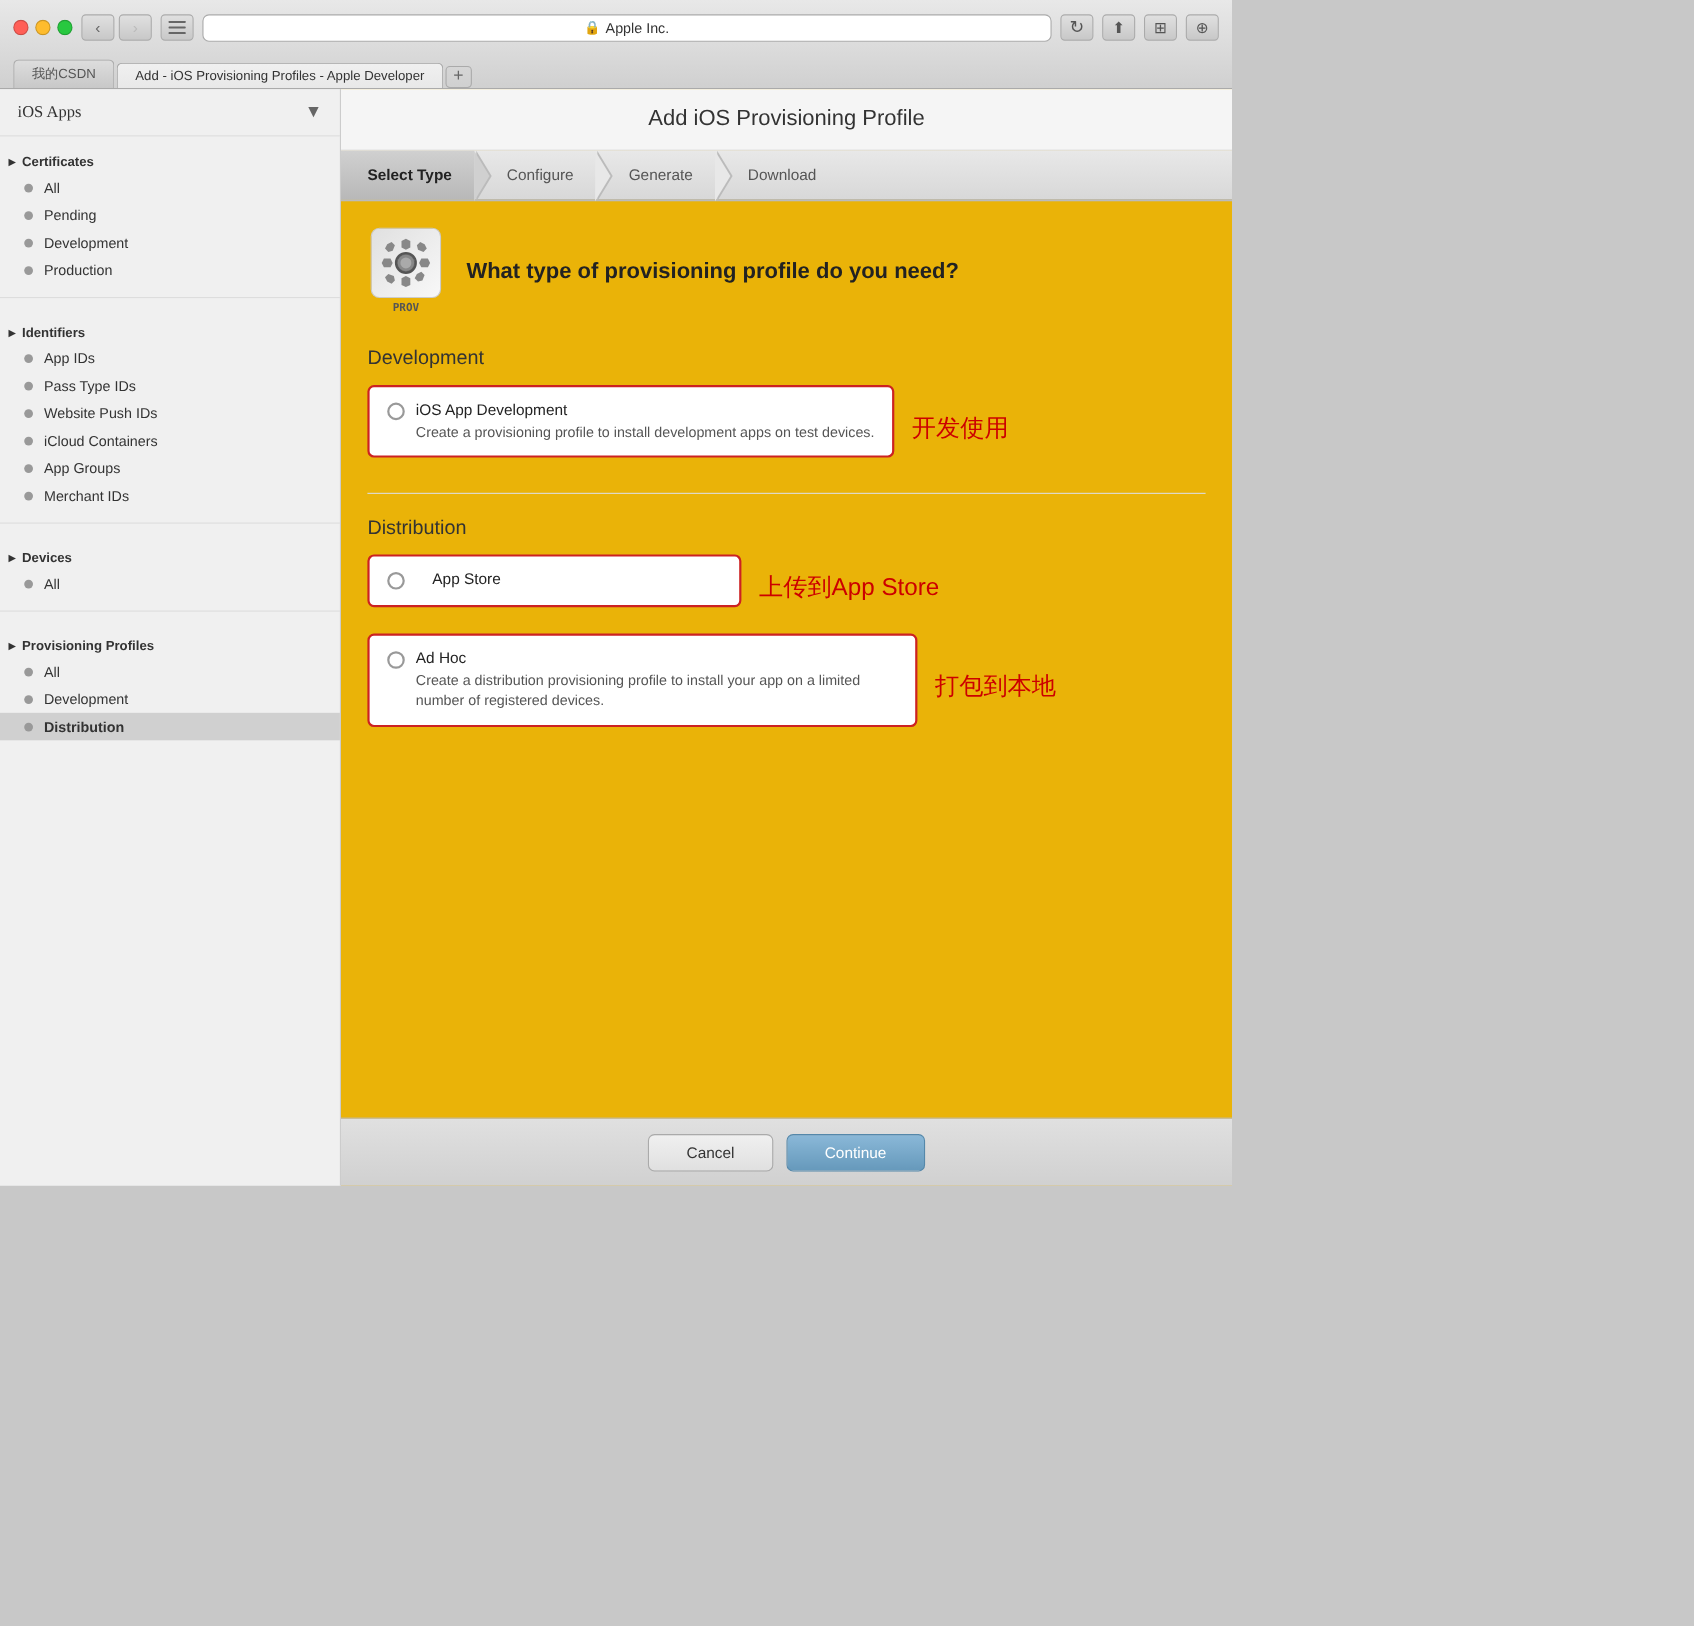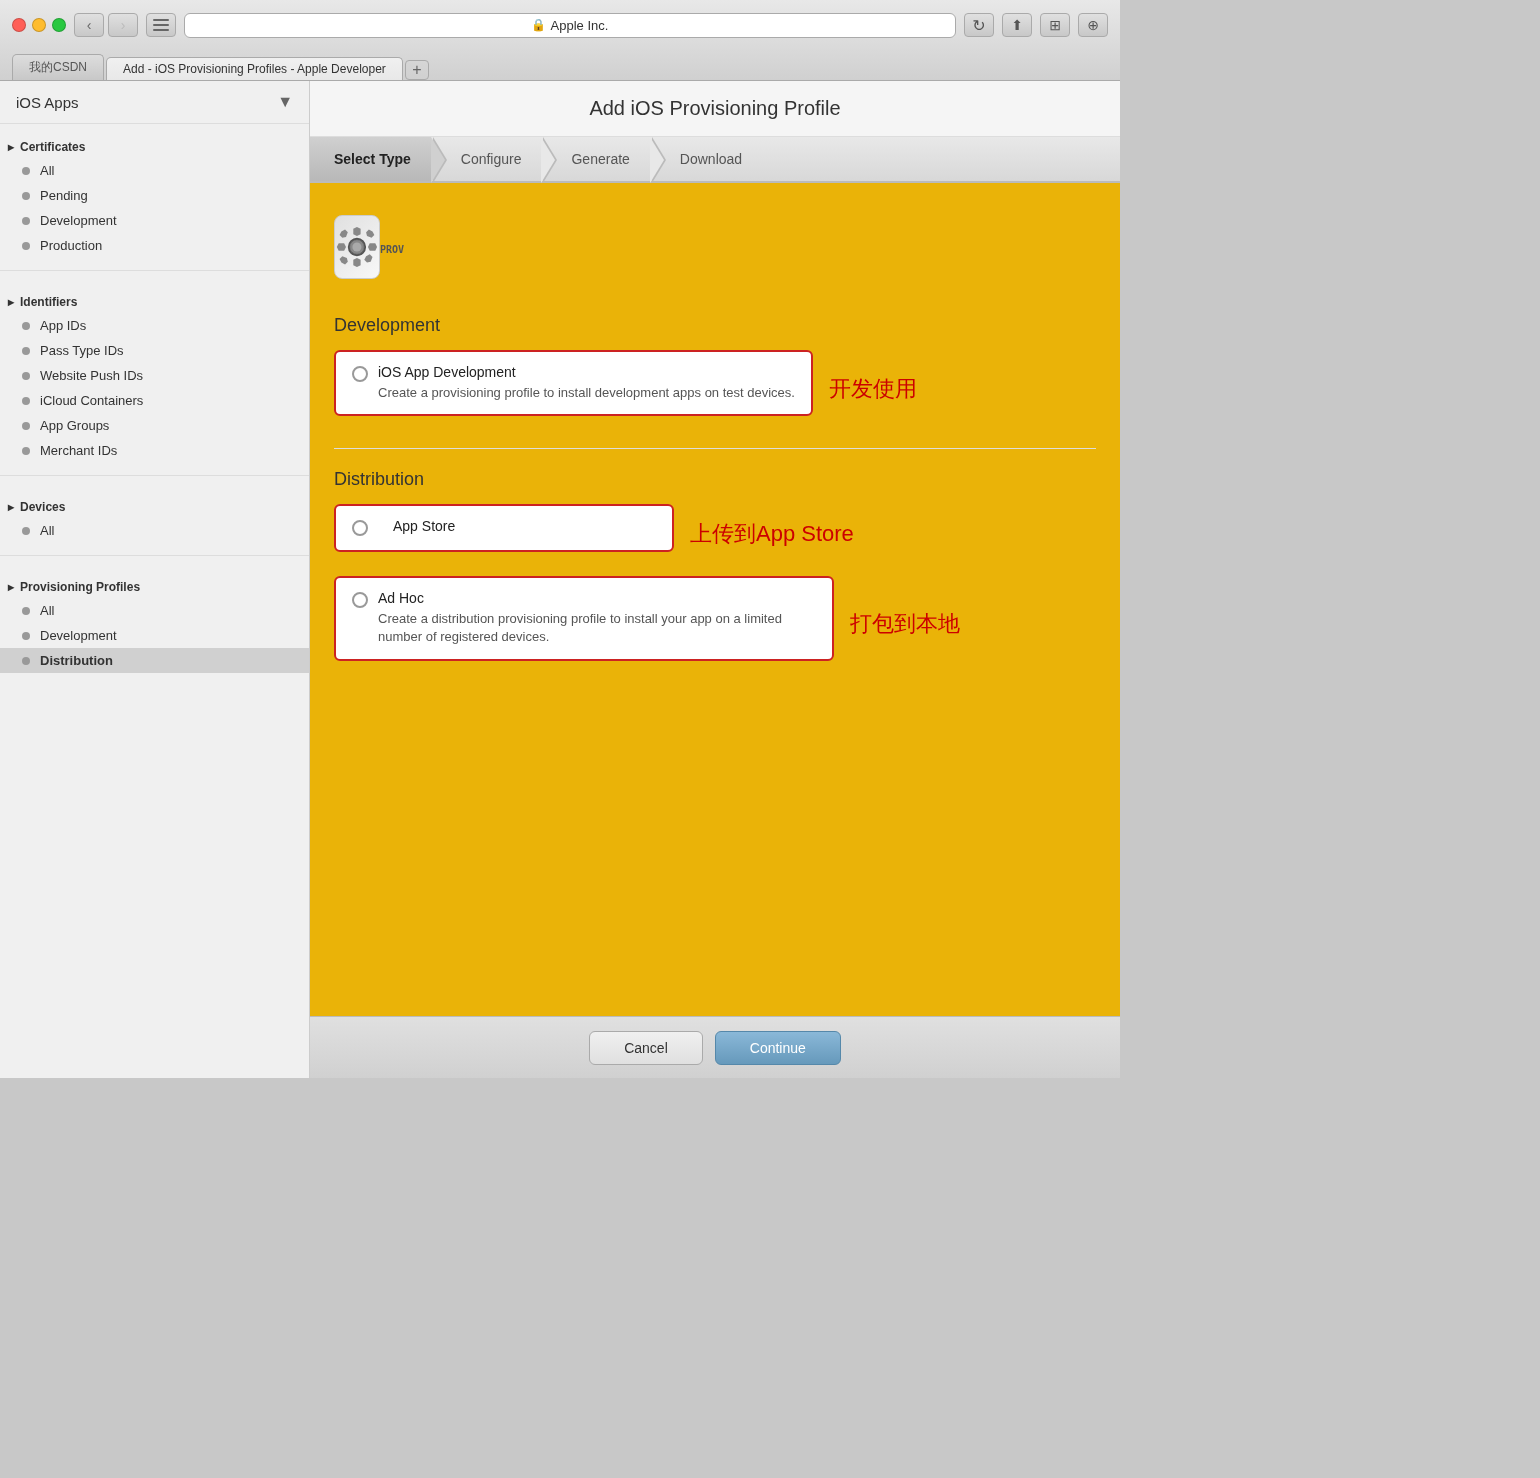--- a/index.html
+++ b/index.html
@@ -28,21 +28,21 @@
     .tab { padding: 4px 16px; background: linear-gradient(to bottom, #ddd, #c8c8c8); border: 1px solid #aaa; border-bottom: none; border-radius: 5px 5px 0 0; font-size: 12px; color: #555; cursor: pointer; margin-right: 2px; }
     .tab.active { background: linear-gradient(to bottom, #f0f0f0, #e8e8e8); color: #333; font-weight: 500; }
     .tab-add { width: 24px; height: 20px; border-radius: 4px; border: 1px solid #aaa; background: transparent; display: flex; align-items: center; justify-content: center; cursor: pointer; color: #666; font-size: 16px; line-height: 1; }
 
     
     .main-layout { display: flex; height: calc(1078px - 80px); }
 
     
     .sidebar { width: 310px; background: #f0f0f0; border-right: 1px solid #ccc; overflow-y: auto; padding: 0; flex-shrink: 0; }
     .sidebar-header { display: flex; align-items: center; justify-content: space-between; padding: 12px 16px; border-bottom: 1px solid #ddd; }
-    .sidebar-title { font-size: 15px; font-weight: 500; color: #333; }
+    .sidebar-title { font-size: 15px; font-weight: 500; color: #333; font-family: Liberation Serif, serif; }
     .sidebar-dropdown { font-size: 16px; color: #666; cursor: pointer; }
     .sidebar-section { padding: 12px 0 4px 0; }
     .sidebar-section-header { font-size: 12px; font-weight: 600; color: #333; padding: 4px 16px 4px 8px; display: flex; align-items: center; gap: 6px; }
     .sidebar-item { display: flex; align-items: center; padding: 5px 16px 5px 22px; font-size: 13px; color: #333; cursor: pointer; }
     .sidebar-item.active { background: #d0d0d0; font-weight: 600; }
     .sidebar-dot { width: 8px; height: 8px; border-radius: 50%; background: #999; margin-right: 10px; flex-shrink: 0; }
     .sidebar-separator { height: 1px; background: #ddd; margin: 8px 0; }
 
     
     .content-area { flex: 1; background: #eab308; display: flex; flex-direction: column; overflow: hidden; }
@@ -53,21 +53,21 @@
     .wizard-step { display: flex; align-items: center; padding: 0 20px 0 24px; height: 100%; position: relative; font-size: 14px; color: #555; }
     .wizard-step.active { background: linear-gradient(to bottom, #d0d0d0, #b8b8b8); font-weight: 600; color: #222; }
     .wizard-step-arrow { position: absolute; right: -14px; top: 0; width: 0; height: 0; border-top: 23px solid transparent; border-bottom: 23px solid transparent; border-left: 14px solid #d0d0d0; z-index: 2; }
     .wizard-step-arrow-bg { position: absolute; right: -16px; top: 0; width: 0; height: 0; border-top: 23px solid transparent; border-bottom: 23px solid transparent; border-left: 14px solid #bbb; z-index: 1; }
 
     
     .content-scroll { flex: 1; overflow-y: auto; padding: 24px; }
 
     
     .profile-header { display: flex; align-items: center; margin-bottom: 28px; }
-    .profile-icon { width: 70px; height: 80px; margin-right: 20px; flex-shrink: 0; display: flex; flex-direction: row; align-items: center; justify-content: flex-start; }
+    .profile-icon { width: 70px; height: 80px; margin-right: 20px; flex-shrink: 0; display: flex; flex-direction: column; align-items: center; justify-content: flex-start; }
     .profile-icon-img { width: 64px; height: 64px; background: linear-gradient(135deg, #e0e0e0, #f8f8f8); border: 1px solid #ccc; border-radius: 8px; display: flex; align-items: center; justify-content: center; position: relative; overflow: hidden; }
     .gear-icon-svg { width: 48px; height: 48px; }
     .prov-label { font-size: 10px; color: #555; margin-top: 4px; font-family: monospace; font-weight: bold; }
     .profile-question { font-size: 20px; font-weight: 700; color: #222; line-height: 1.3; }
 
     
     .section-title { font-size: 18px; font-weight: 400; color: #333; margin-bottom: 14px; }
     .section-separator { height: 1px; background: #ddd; margin: 20px 0; }
 
     
@@ -274,20 +274,21 @@
               <path d="M7 7 L11 5 L14 8 L12 13 L8 14 L5 11 Z" fill="#888"></path>
               <path d="M34 34 L38 32 L41 35 L39 40 L35 41 L32 38 Z" fill="#888"></path>
               <path d="M7 41 L5 37 L8 34 L13 36 L14 40 L11 43 Z" fill="#888"></path>
               <path d="M41 7 L43 11 L40 14 L35 12 L34 8 L37 5 Z" fill="#888"></path>
               <circle cx="24" cy="24" r="9" fill="none" stroke="#555" stroke-width="2"></circle>
               <circle cx="24" cy="24" r="5" fill="#aaa"></circle>
             </svg>
           </div>
           <div class="prov-label">PROV</div>
         </div>
+        <div class="profile-question">What type of provisioning profile do you need?</div>
       </div>
 
       <div>
         <div class="section-title">Development</div>
 
         <div class="option-row">
           <div class="option-box" style="flex: 0 0 auto; min-width: 340px; max-width: 500px;">
             <div class="option-radio"></div>
             <div class="option-content">
               <div class="option-title">iOS App Development</div>

